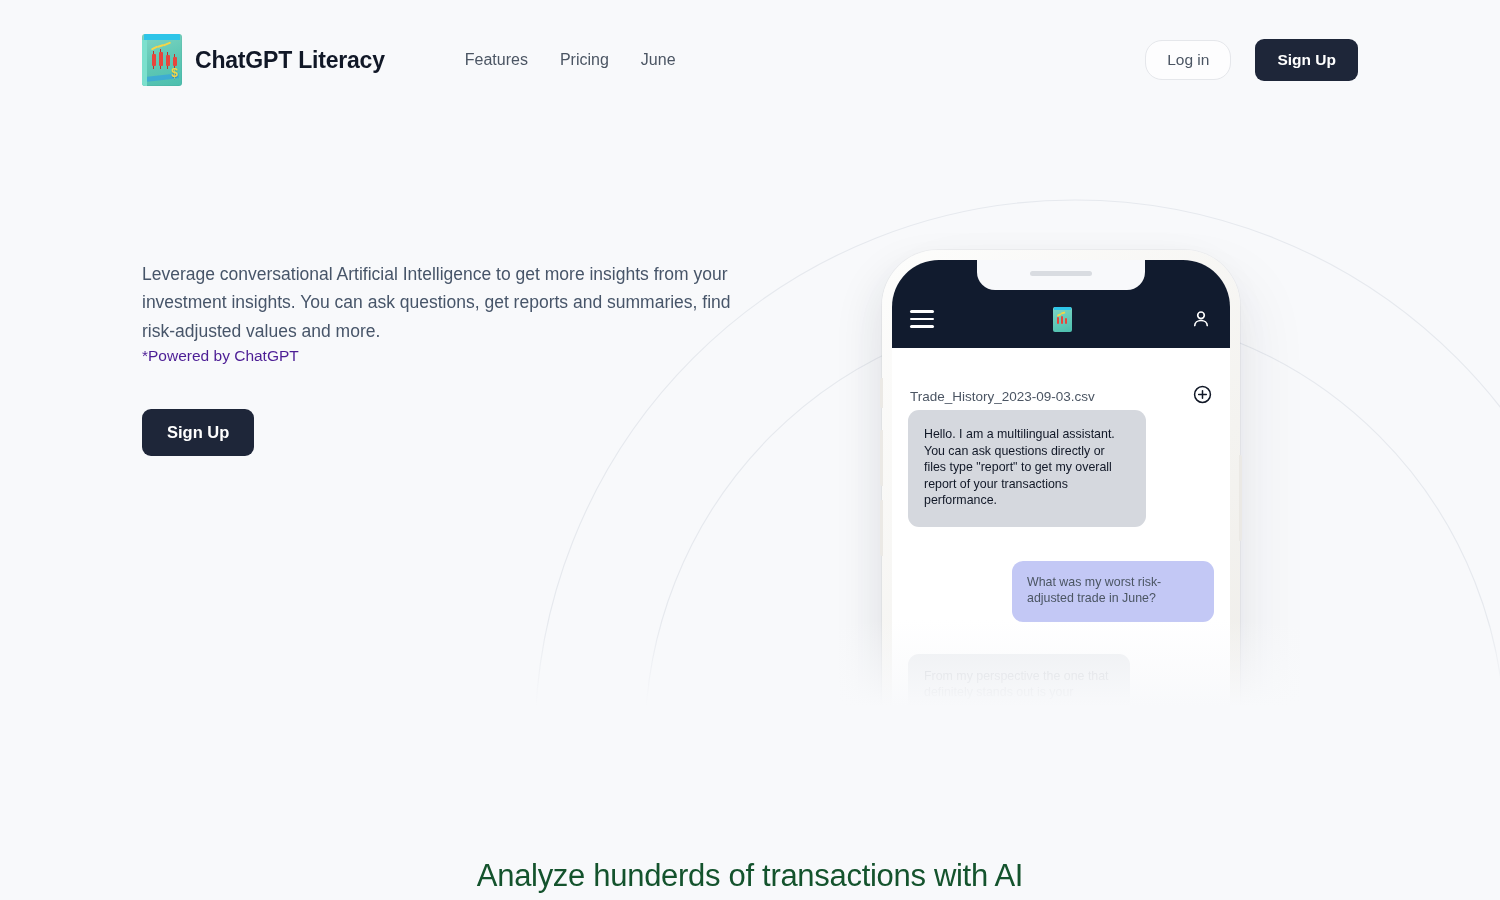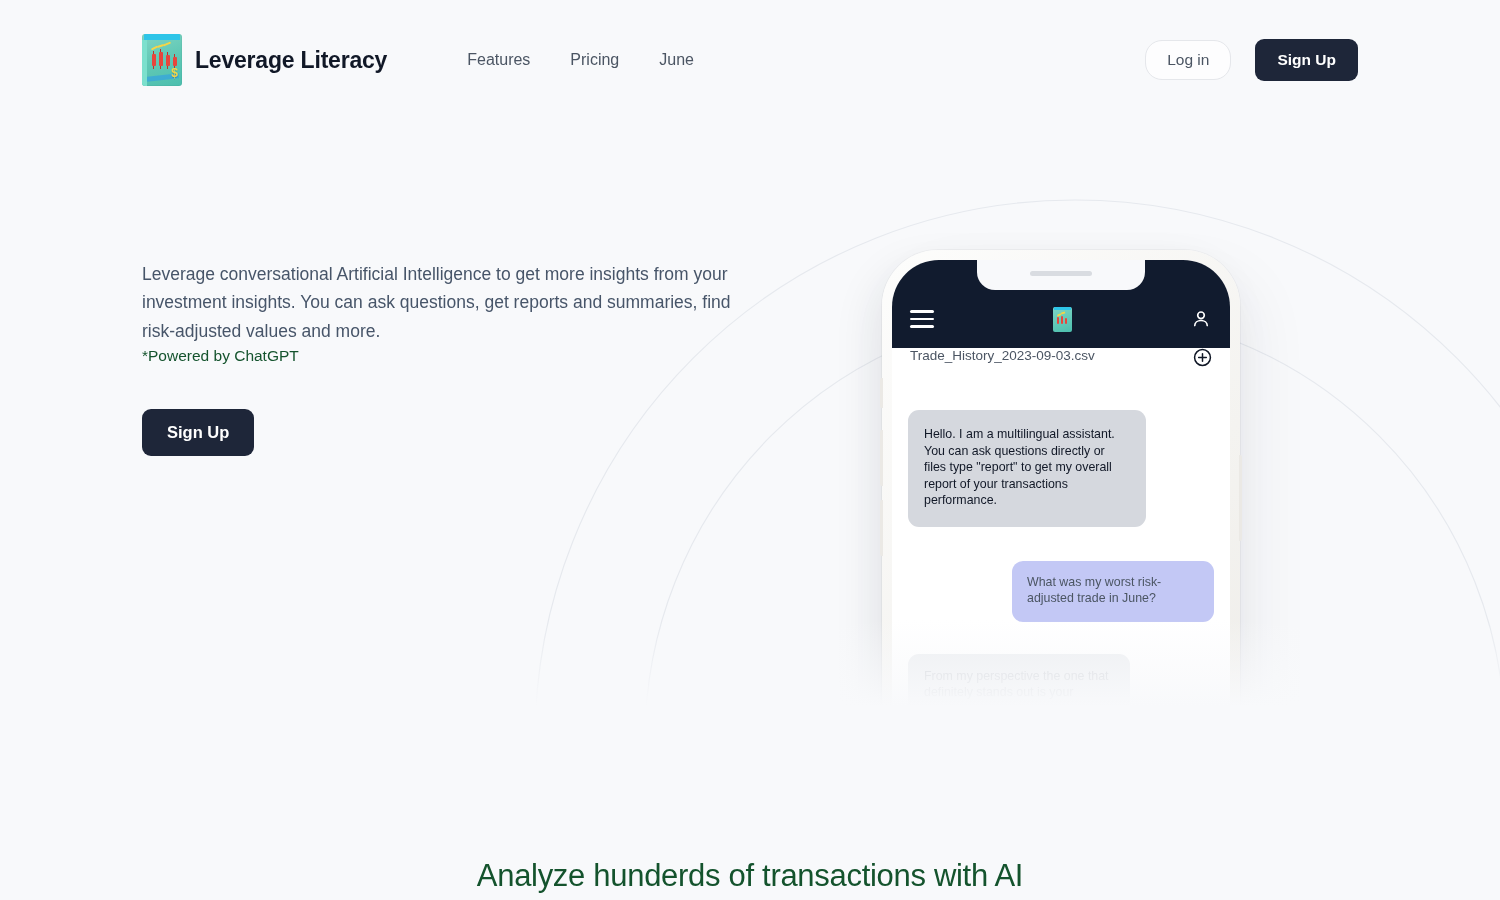--- a/index.html
+++ b/index.html
@@ -26,21 +26,21 @@
   }
   .brand-logo .lg-top { position:absolute; top:0; left:2px; right:2px; height:6px; background:#2ec5e8; border-radius:1px 1px 0 0;}
   .brand-logo .lg-spine { position:absolute; top:6px; left:0; width:5px; bottom:0; background:#7ce0cd; }
   .brand-logo .lg-base { position:absolute; bottom:6px; left:5px; right:3px; height:5px; background:#3aa8d8; transform:skewY(-6deg); opacity:.85;}
   .brand-logo .candle { position:absolute; width:4px; background:#e8453c; border-radius:1px; }
   .brand-logo .wick { position:absolute; width:1px; background:#c0322b; }
   .brand-logo .zz { position:absolute; height:2px; background:#f5d547; border-radius:1px; }
   .brand-logo .dollar { position:absolute; right:4px; bottom:7px; font-size:12px; line-height:12px; color:#f5d547; font-weight:bold; font-family:"Liberation Sans",sans-serif; text-shadow:0 1px 0 rgba(0,0,0,.15);}
   .brand-name { font-size:23px; font-weight:bold; color:#111827; letter-spacing:-.2px; }
 
-  .main-nav { display:flex; align-items:flex-start; gap:8px; margin-left:64px; }
+  .main-nav { display:flex; align-items:flex-start; gap:0; margin-left:64px; }
   .nav-link {
     font-size:16px; color:#4b5563; text-decoration:none;
     padding:8px 16px; cursor:pointer; white-space:nowrap;
   }
 
   .header-actions { margin-left:auto; display:flex; align-items:center; gap:24px; }
   .btn-login {
     font-size:15.5px; color:#4b5563; background:#fdfdfe;
     border:1px solid #e5e7eb; border-radius:17px;
     padding:10px 21px; cursor:pointer; font-family:inherit;
@@ -59,21 +59,21 @@
     z-index:40; pointer-events:none;
   }
   .hero-arcs { position:absolute; inset:0; z-index:1; }
 
   .hero-copy { position:absolute; left:142px; top:140px; width:640px; z-index:10; }
   .hero-title {
     font-size:40px; line-height:1.2; font-weight:normal; color:#111827;
     letter-spacing:-.6px; margin-bottom:26px;
   }
   .hero-sub { font-size:17.5px; line-height:1.62; color:#475569; width:600px; }
-  .hero-note { font-size:15.5px; color:#14532d; margin-top:2px; }
+  .hero-note { font-size:15.5px; color:#4c1d95; margin-top:2px; }
   .btn-signup-hero {
     margin-top:44px; font-size:16.5px; font-weight:bold; color:#ffffff;
     background:#1e2639; border:none; border-radius:9px;
     padding:14px 25px; cursor:pointer; font-family:inherit;
   }
 
   
   .phone-wrap { position:absolute; left:882px; top:130px; z-index:20; }
   .phone {
     position:relative; width:358px; height:700px;
@@ -114,21 +114,21 @@
   .app-bar-logo {
     margin:0 auto; width:19px; height:25px; border-radius:2px; position:relative; overflow:hidden;
     background:linear-gradient(160deg,#7fd6c4 0%, #4cbfae 100%);
   }
   .app-bar-logo .t { position:absolute; top:0; left:1px; right:1px; height:3px; background:#2ec5e8; }
   .app-bar-logo .c { position:absolute; width:2px; background:#e8453c; border-radius:1px; }
   .app-bar-logo .z { position:absolute; height:1.5px; background:#f5d547; }
   .avatar-icon { width:22px; height:22px; cursor:pointer; }
 
   .chat-head {
-    height:56px; display:flex; align-items:flex-start; padding:0 18px; background:#fff;
+    height:56px; display:flex; align-items:flex-end; padding:0 18px; background:#fff;
   }
   .file-name { font-size:13.5px; color:#4b5563; }
   .plus-circle { margin-left:auto; width:19px; height:19px; cursor:pointer; }
 
   .chat-body { position:relative; padding:6px 16px 0 16px; background:#fff; height:536px; }
   .bubble { border-radius:11px; font-size:12.4px; line-height:1.33; max-width:240px; }
   .bubble.bot {
     background:#d5d8de; color:#111827; padding:16px 16px 18px 16px; width:238px;
   }
   .bubble.user {
@@ -165,21 +165,21 @@
         <span class="wick" style="top:15px;left:18px;height:20px;"></span>
         <span class="wick" style="top:18px;left:25px;height:17px;"></span>
         <span class="wick" style="top:20px;left:32px;height:14px;"></span>
         <span class="candle" style="top:20px;left:9.5px;height:12px;"></span>
         <span class="candle" style="top:18px;left:16.5px;height:14px;"></span>
         <span class="candle" style="top:21px;left:23.5px;height:11px;"></span>
         <span class="candle" style="top:23px;left:30.5px;height:9px;"></span>
         <span class="lg-base"></span>
         <span class="dollar">$</span>
       </span>
-      <span class="brand-name">Leverage Literacy</span>
+      <span class="brand-name">ChatGPT Literacy</span>
     </a>
 
     <nav class="main-nav">
       <a class="nav-link">Features</a>
       <a class="nav-link">Pricing</a>
       <a class="nav-link">June</a>
     </nav>
 
     <div class="header-actions">
       <button class="btn-login">Log in</button>

